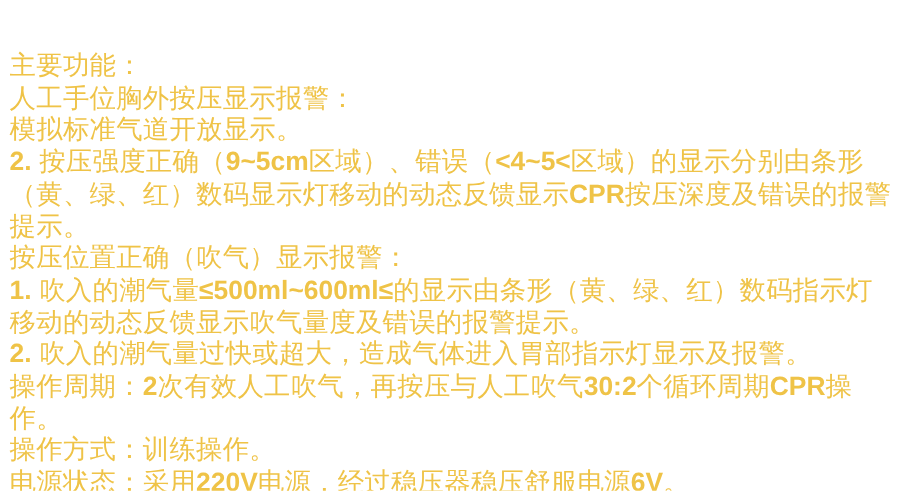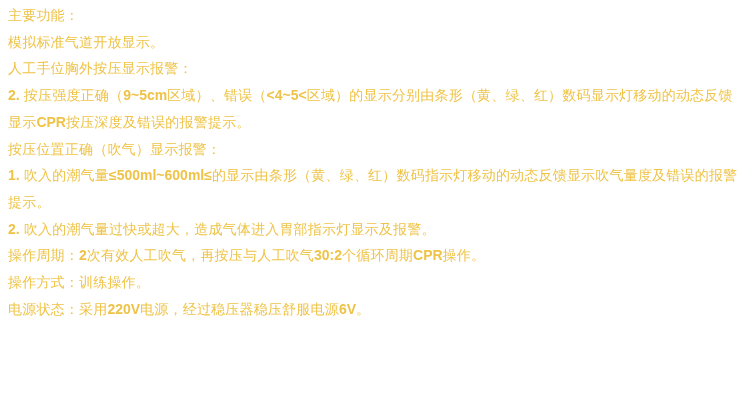--- a/index.html
+++ b/index.html
@@ -12,41 +12,42 @@
     height: 409px;
     overflow: hidden;
     font-family: "Liberation Sans", "DejaVu Sans", sans-serif;
   }
   .doc {
     box-sizing: border-box;
     width: 754px;
     height: 305px;
     padding: 2px 8px 0 8px;
     color: #EFC347;
-    font-size: 14px;
+    font-size: 22px;
     letter-spacing: 0.2px;
+    margin-top: 40px;
   }
   .doc p {
     margin: 0;
     padding: 0;
     line-height: 26.7px;
     font-weight: normal;
   }
   .doc p b {
     font-weight: bold;
     letter-spacing: 0;
   }
 </style>
 </head>
 <body>
 
 <div class="doc">
   <p>主要功能：</p>
+  <p>人工手位胸外按压显示报警：</p>
   <p>模拟标准气道开放显示。</p>
-  <p>人工手位胸外按压显示报警：</p>
   <p><b>2.</b> 按压强度正确（<b>9~5cm</b>区域）、错误（<b>&lt;4~5&lt;</b>区域）的显示分别由条形（黄、绿、红）数码显示灯移动的动态反馈显示<b>CPR</b>按压深度及错误的报警提示。</p>
   <p>按压位置正确（吹气）显示报警：</p>
   <p><b>1.</b> 吹入的潮气量<b>≤500ml~600ml≤</b>的显示由条形（黄、绿、红）数码指示灯移动的动态反馈显示吹气量度及错误的报警提示。</p>
   <p><b>2.</b> 吹入的潮气量过快或超大，造成气体进入胃部指示灯显示及报警。</p>
   <p>操作周期：<b>2</b>次有效人工吹气，再按压与人工吹气<b>30:2</b>个循环周期<b>CPR</b>操作。</p>
   <p>操作方式：训练操作。</p>
   <p>电源状态：采用<b>220V</b>电源，经过稳压器稳压舒服电源<b>6V</b>。</p>
 </div>
 
 </body></html>

